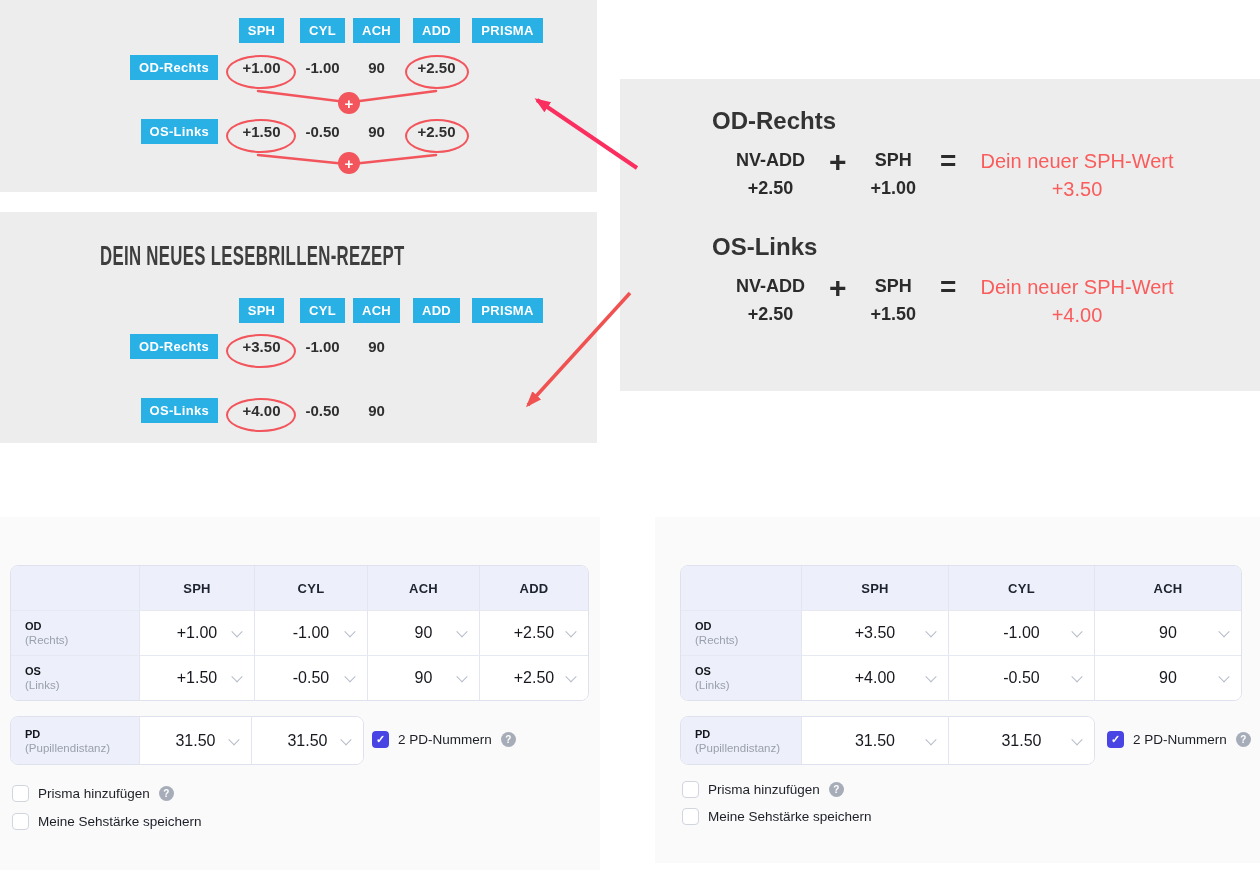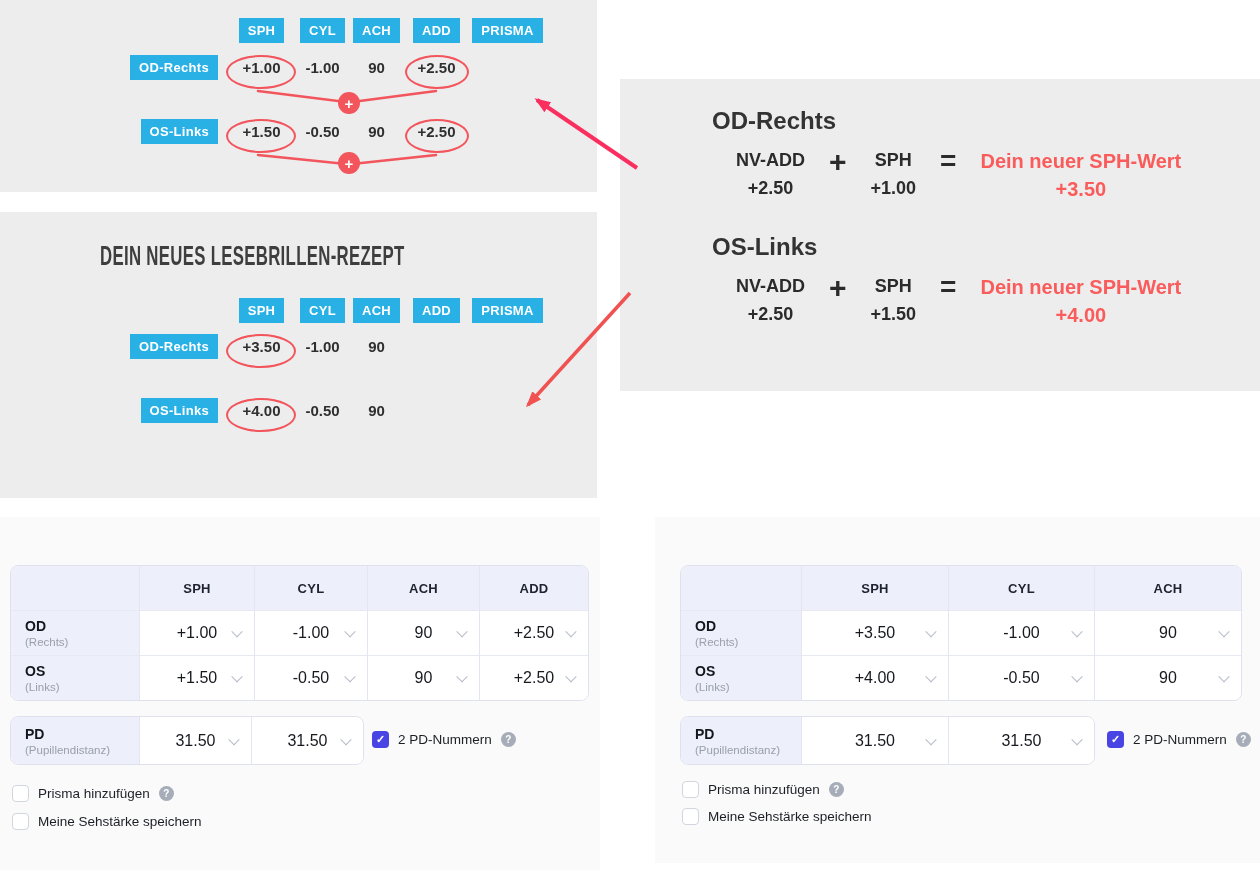--- a/index.html
+++ b/index.html
@@ -1,56 +1,56 @@
 <!DOCTYPE html>
 <html><head>
 <meta charset="utf-8">
 <style>
   html,body{margin:0;padding:0}
   body{width:1260px;height:870px;background:#fff;font-family:"Liberation Sans",sans-serif;position:relative;overflow:hidden}
 
   .panel{position:absolute;background:#ededed}
   #panel-top{left:0;top:0;width:597px;height:192px}
-  #panel-rezept{left:0;top:212px;width:597px;height:286px}
+  #panel-rezept{left:0;top:212px;width:597px;height:231px}
   #panel-formula{left:620px;top:79px;width:640px;height:312px;box-sizing:border-box;padding:28px 0 0 92px}
 
   .cols{position:absolute;left:0;display:grid;grid-template-columns:228px 67px 55px 53px 67px 75px;align-items:center;justify-items:center}
   .rowlabel-wrap{justify-self:end;padding-right:10px}
   .badge{background:#29b1e6;color:#fff;font-weight:bold;font-size:13px;padding:5px 9px;letter-spacing:.3px;white-space:nowrap}
   .pval{font-weight:bold;font-size:15px;color:#2f2f2f}
 
   .ellipse{position:absolute;border:2.5px solid #f2555c;border-radius:50%;box-sizing:border-box;pointer-events:none}
   .plus-circle{position:absolute;width:22px;height:22px;border-radius:50%;background:#f2555c;color:#fff;display:flex;align-items:center;justify-content:center;font-size:15px;font-weight:bold;line-height:1}
   .connectors{position:absolute;left:0;top:0;pointer-events:none}
 
   .rezept-title{position:absolute;left:0;top:28px;width:500px;text-align:center;font-size:28px;font-weight:bold;color:#3e3e3e;transform:scaleX(.6);transform-origin:250px 50%;white-space:nowrap;letter-spacing:.5px}
 
   .fheading{font-size:24px;font-weight:bold;color:#333;margin:0 0 12px}
   .frow{display:flex;align-items:flex-start;gap:24px;margin:0 0 30px 24px}
   .fstack{display:flex;flex-direction:column;align-items:center;font-size:18px;color:#2b2b2b;font-weight:600;line-height:1.55}
   .fop{font-size:30px;font-weight:bold;color:#2b2b2b;line-height:1}
   .feq{font-size:28px}
-  .fred{color:#fa5b5b;font-size:20px;font-weight:700;line-height:1.4}
+  .fred{color:#fa5b5b;font-size:20px;font-weight:400;line-height:1.4}
 
   .form-panel{position:absolute;background:#fafafa}
   #form-left{left:0;top:517px;width:600px;height:353px}
   #form-right{left:655px;top:517px;width:605px;height:346px}
 
   .rx-table{position:absolute;background:#fff;border:1px solid #dfe2ee;border-radius:8px;overflow:hidden}
   .rx-row{display:grid}
   .grid-l-main{grid-template-columns:128px 115px 113px 112px 109px}
   .grid-l-pd{grid-template-columns:128px 112px 112px}
   .grid-r-main{grid-template-columns:120px 147px 146px 147px}
   .grid-r-pd{grid-template-columns:120px 147px 146px}
   .rx-cell{height:45px;display:flex;align-items:center;justify-content:center;border-left:1px solid #e3e6f0;position:relative;box-sizing:border-box;background:#fff}
   .rx-row .rx-cell:first-child{border-left:none}
   .rx-row + .rx-row .rx-cell{border-top:1px solid #e6e9f2}
   .rx-head-cell{height:44px;background:#edeffa;font-weight:bold;font-size:13px;color:#1e2330;letter-spacing:.3px}
   .rx-label-cell{background:#edeffa;flex-direction:column;align-items:flex-start;justify-content:center;padding-left:14px}
-  .rx-label{font-weight:bold;font-size:14px;color:#14161c}
+  .rx-label{font-weight:bold;font-size:11px;color:#14161c}
   .rx-sublabel{font-size:11.5px;color:#99a0ad;margin-top:2px}
   .rx-value{font-size:16px;color:#17191f;font-weight:500}
   .chevron{position:absolute;right:13px;top:50%;width:7px;height:7px;border-right:1.5px solid #b6bcc8;border-bottom:1.5px solid #b6bcc8;transform:translateY(-65%) rotate(45deg)}
 
   .pd-side{position:absolute;display:flex;align-items:center;gap:9px}
   .cb{width:17px;height:17px;border-radius:4px;box-sizing:border-box;flex:none}
   .cb-unchecked{background:#fff;border:1.5px solid #d1d5de}
   .cb-checked{background:#4945e5;display:flex;align-items:center;justify-content:center;color:#fff;font-size:11px;font-weight:bold}
   .help{width:15px;height:15px;border-radius:50%;background:#a6adb9;color:#fff;font-size:10px;font-weight:bold;display:flex;align-items:center;justify-content:center;flex:none}
   .opt-row{position:absolute;display:flex;align-items:center;gap:9px}

